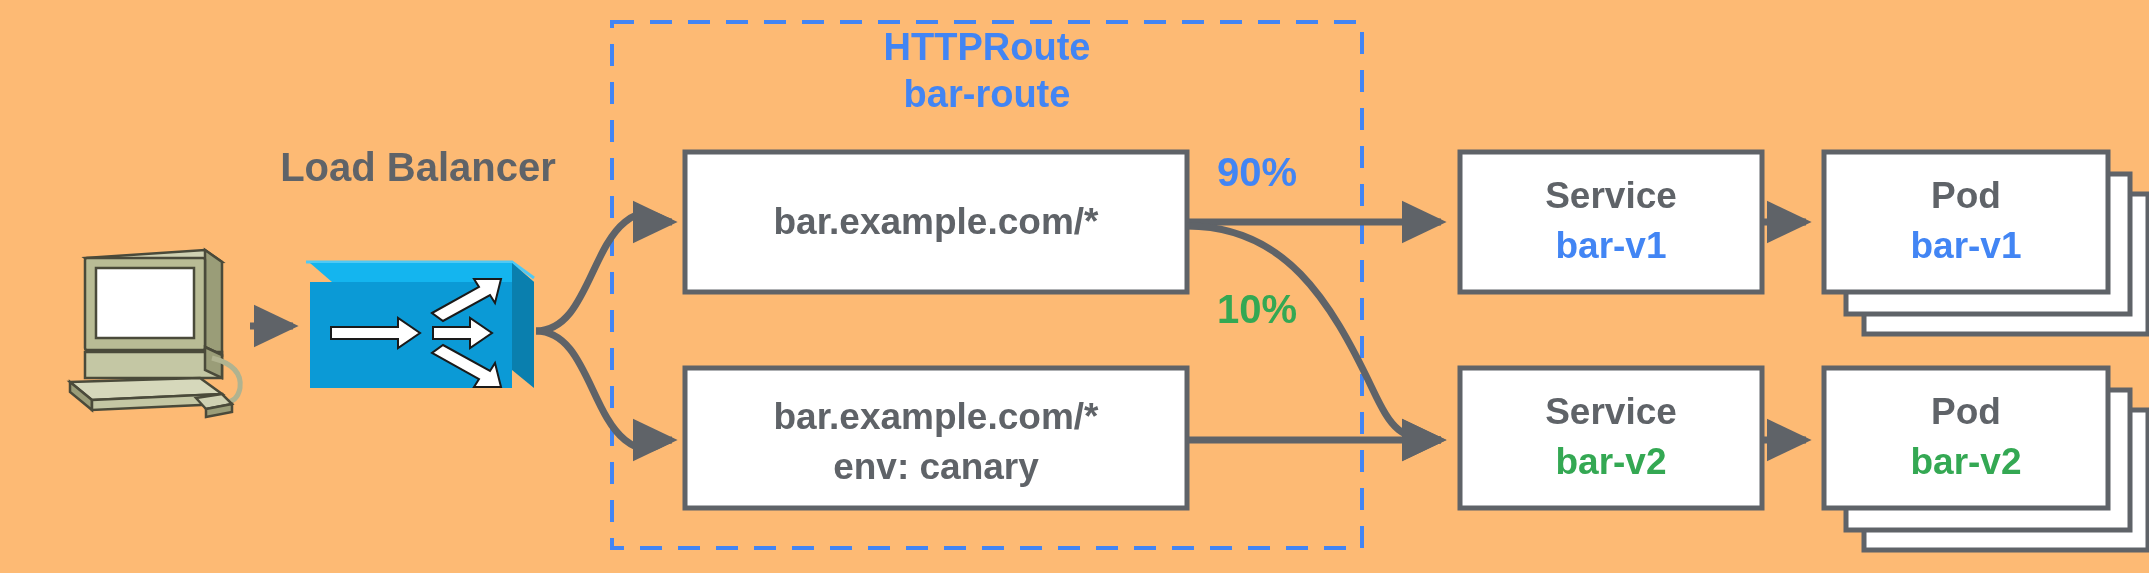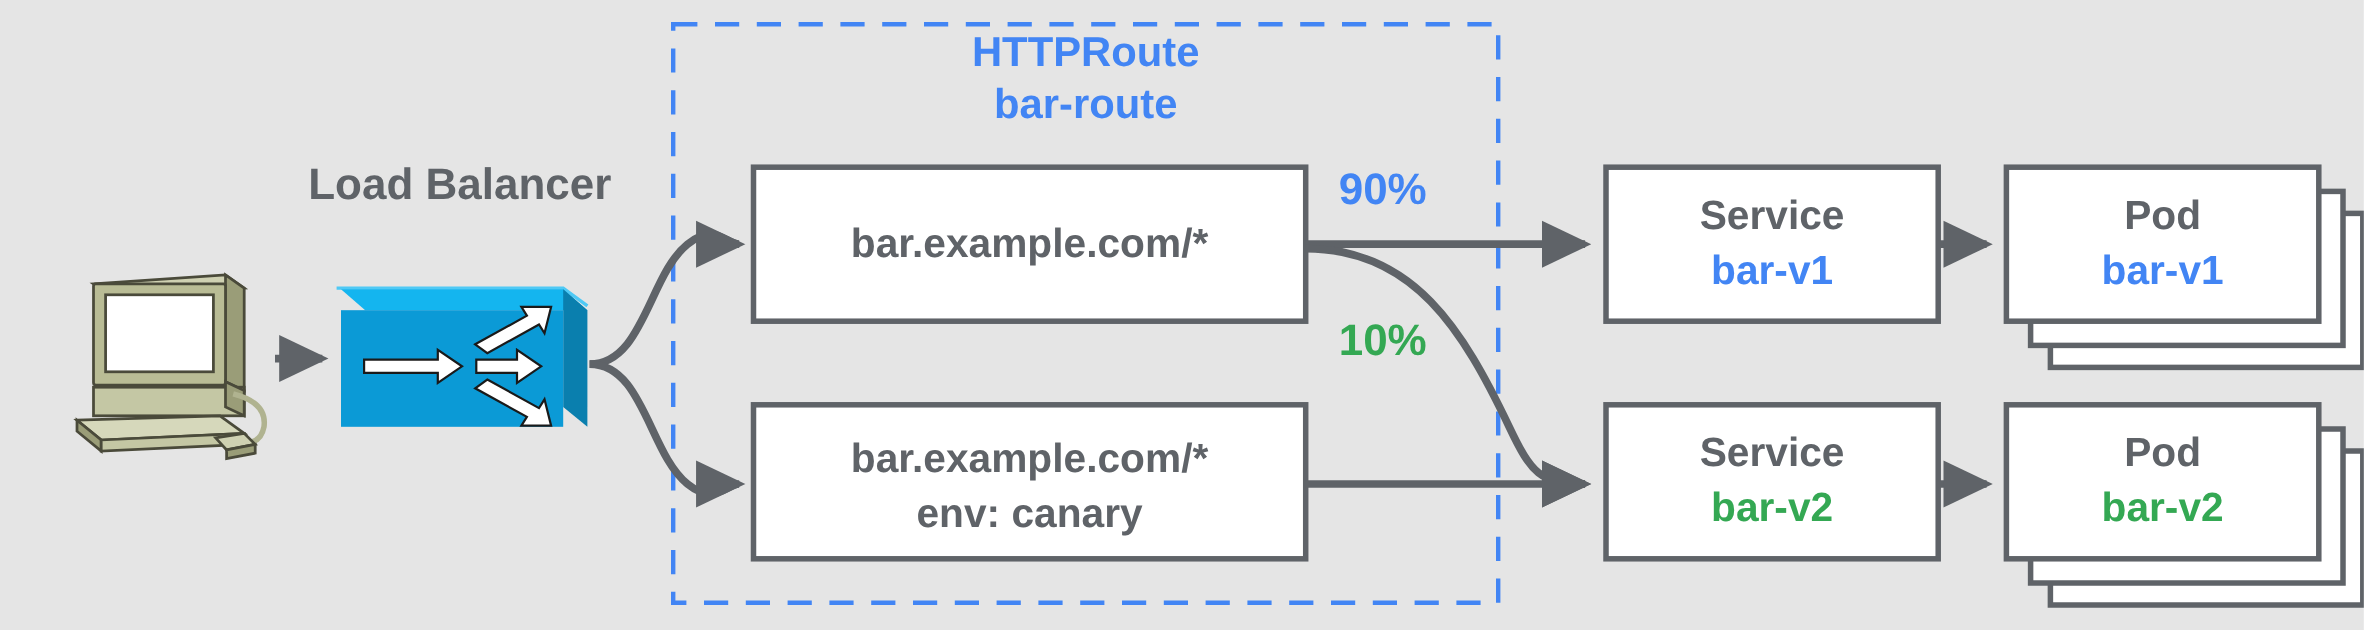--- a/index.html
+++ b/index.html
@@ -7,21 +7,21 @@
     padding: 0;
     background: #ffffff;
   }
   body {
     font-family: "Liberation Sans", sans-serif;
   }
   #diagram-root {
     position: relative;
     width: 2149px;
     height: 573px;
-    background: #e5e5e5;
+    background: #fdba74;
     overflow: hidden;
   }
   svg.diagram-canvas {
     position: absolute;
     top: 0;
     left: 0;
     width: 2149px;
     height: 573px;
     display: block;
   }

